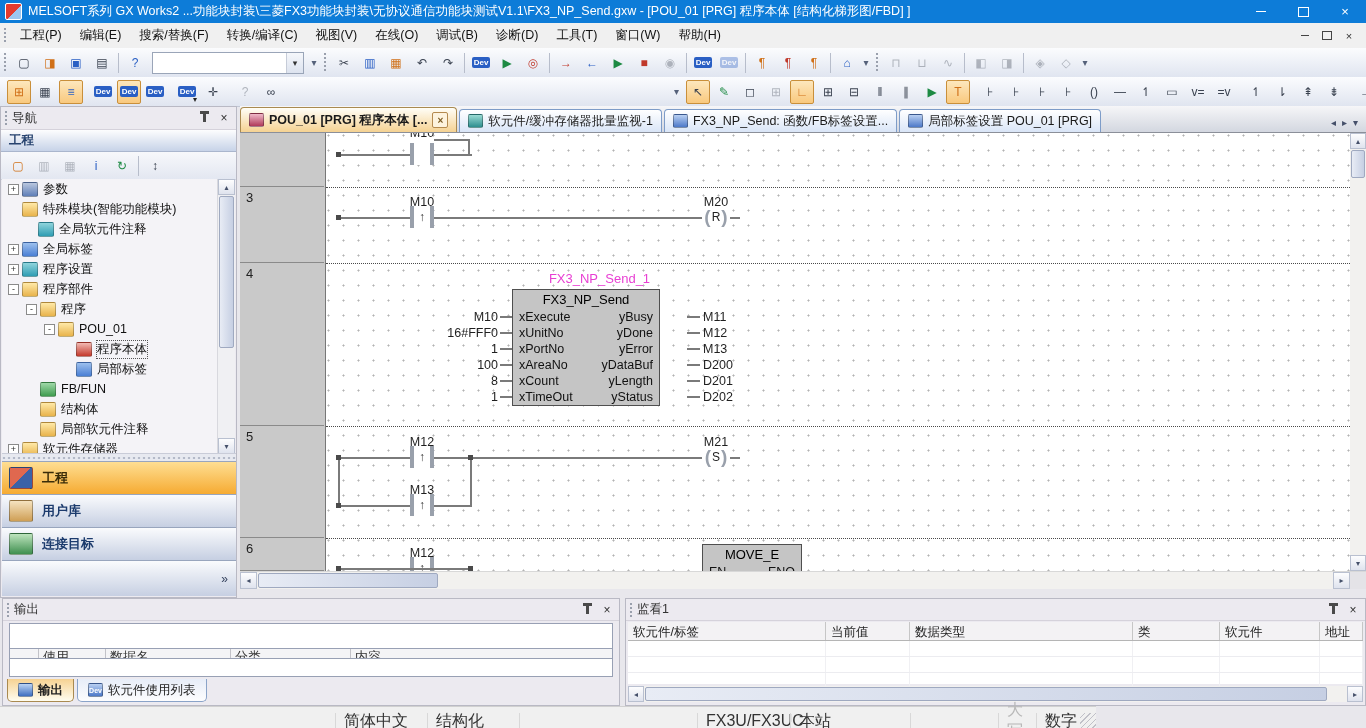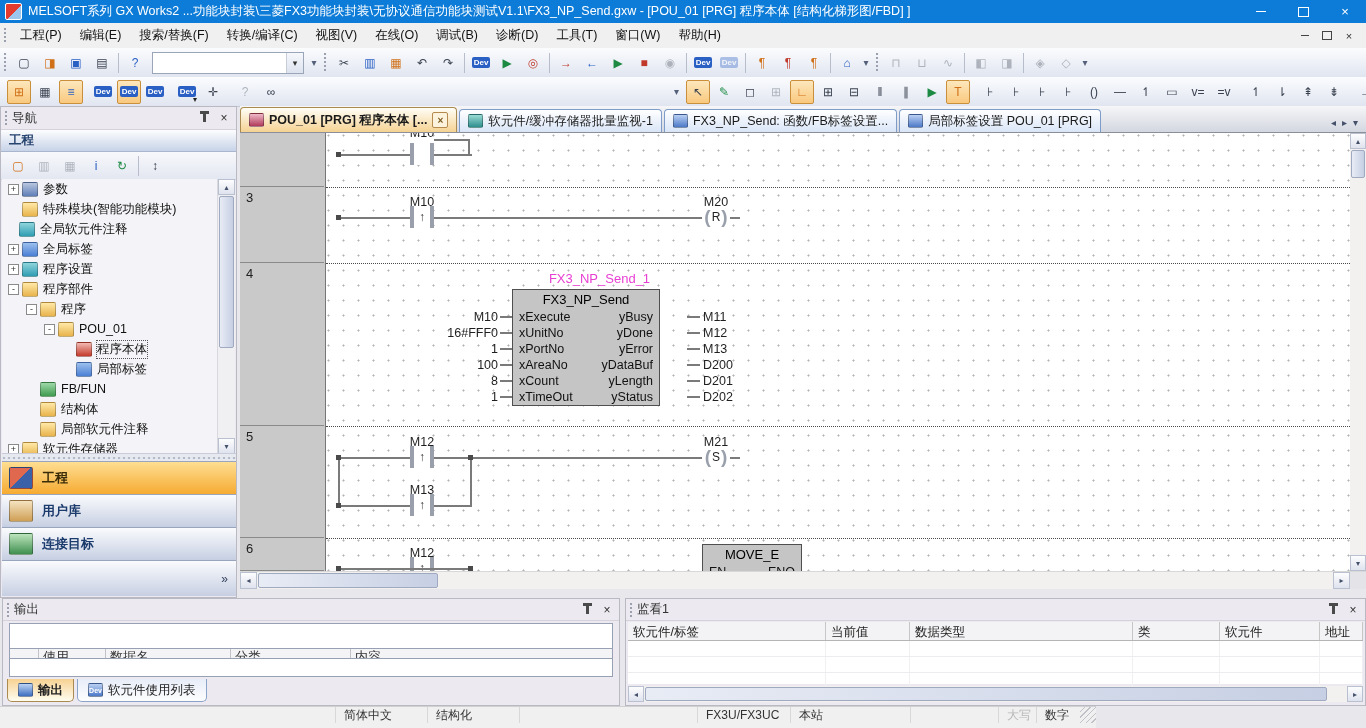--- a/index.html
+++ b/index.html
@@ -145,21 +145,21 @@
         font-size:7px;color:#fff;font-weight:bold;}
   #watchpanel{position:absolute;left:625px;top:0;width:741px;height:108px;background:#eceaf0;border:1px solid #b9b9c4;box-sizing:border-box;}
   #wtable{position:absolute;left:2px;top:23px;width:735px;height:62px;background:#fff;}
   #whdr{display:flex;height:18px;background:#f3f2f4;border-bottom:1px solid #b5b5b5;}
   #whdr .hc{border-right:1px solid #c6c6c6;box-sizing:border-box;padding:2px 0 0 5px;font-size:12.5px;color:#222;overflow:hidden;white-space:nowrap;}
   .wrow{display:flex;height:15px;border-bottom:1px solid #ececf0;}
   .wrow .hc{border-right:1px solid #f0f0f3;box-sizing:border-box;}
   #whsb{position:absolute;left:2px;bottom:3px;width:735px;height:16px;background:#f2f1ef;display:flex;}
   
   #statusbar{position:absolute;left:0;top:706px;width:1096px;height:22px;background:#f0f0f0;
-             border-top:1px solid #d0d0d0;display:flex;align-items:flex-start;font-size:12px;color:#333;}
+             border-top:1px solid #d0d0d0;display:flex;align-items:flex-end;font-size:16px;color:#333;}
   .sseg{height:16px;display:flex;align-items:center;padding-left:8px;border-left:1px solid #d8d8d8;box-sizing:border-box;}
   .sseg.dim{color:#b8b8b8;}
   #sgrip{width:16px;height:16px;margin-left:2px;
          background-image:repeating-linear-gradient(135deg,transparent 0 3px,#c0c0c8 3px 4px);}
 </style>
 </head>
 <body>
 
 <div id="titlebar">
   <div id="appicon"></div>
@@ -339,21 +339,21 @@
     <div class="trow" style="padding-left:6px">
         <span class="exp">+</span>
         <span class="tico i-slate"></span>
         <span class="tlabel">参数</span>
       </div>
     <div class="trow" style="padding-left:6px">
         <span class="exp"></span>
         <span class="tico i-gold"></span>
         <span class="tlabel">特殊模块(智能功能模块)</span>
       </div>
-    <div class="trow" style="padding-left:3px">
+    <div class="trow" style="padding-left:22px">
         <span class="exp"></span>
         <span class="tico i-teal"></span>
         <span class="tlabel">全局软元件注释</span>
       </div>
     <div class="trow" style="padding-left:6px">
         <span class="exp">+</span>
         <span class="tico i-blue"></span>
         <span class="tlabel">全局标签</span>
       </div>
     <div class="trow" style="padding-left:6px">

